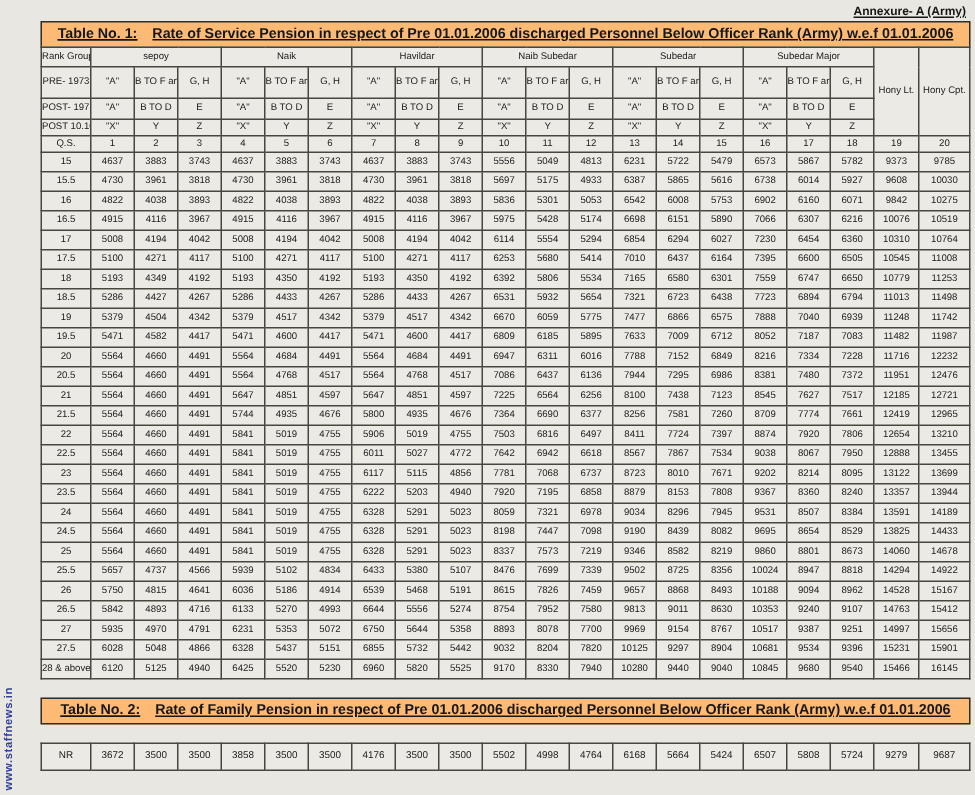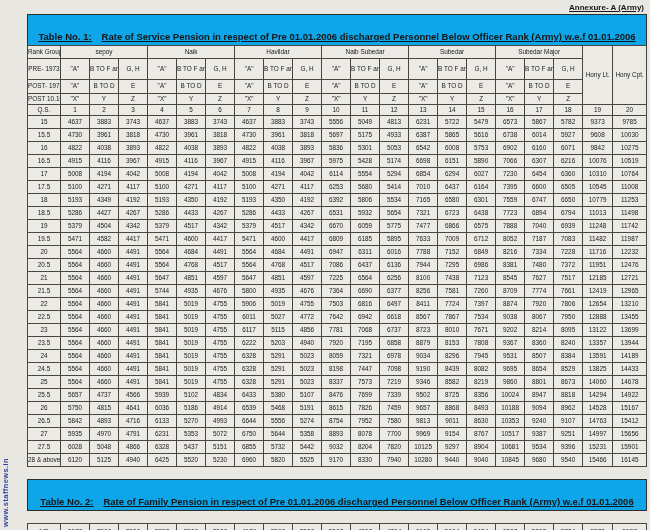--- a/index.html
+++ b/index.html
@@ -11,23 +11,23 @@
     color: #161616;
     overflow: hidden;
   }
   .page { position: relative; width: 650px; height: 530px; }
   .annexure {
     position: absolute; top: 3px; right: 6px;
     font-size: 8px; font-weight: 700; text-decoration: underline;
   }
   .doc { position: absolute; left: 27px; top: 14px; width: 620px; }
   .title-bar {
-    border: 1px solid #2e2e2c; background: #0ea5e9;
+    border: 1px solid #2e2e2c; background: #fdba74;
     text-align: center; font-size: 9.5px; font-weight: 700;
-    padding: 16px 0 3px; margin-bottom: -1px;
+    padding: 2px 0 3px; margin-bottom: -1px;
   }
   .title-bar .u { text-decoration: underline; }
   .tlabel { text-decoration: underline; margin-right: 10px; }
   table.grid {
     width: 100%; border-collapse: collapse; table-layout: fixed;
     background: #eceae4;
   }
   .grid th, .grid td {
     border: 1px solid #47473f;
     text-align: center; vertical-align: middle;

